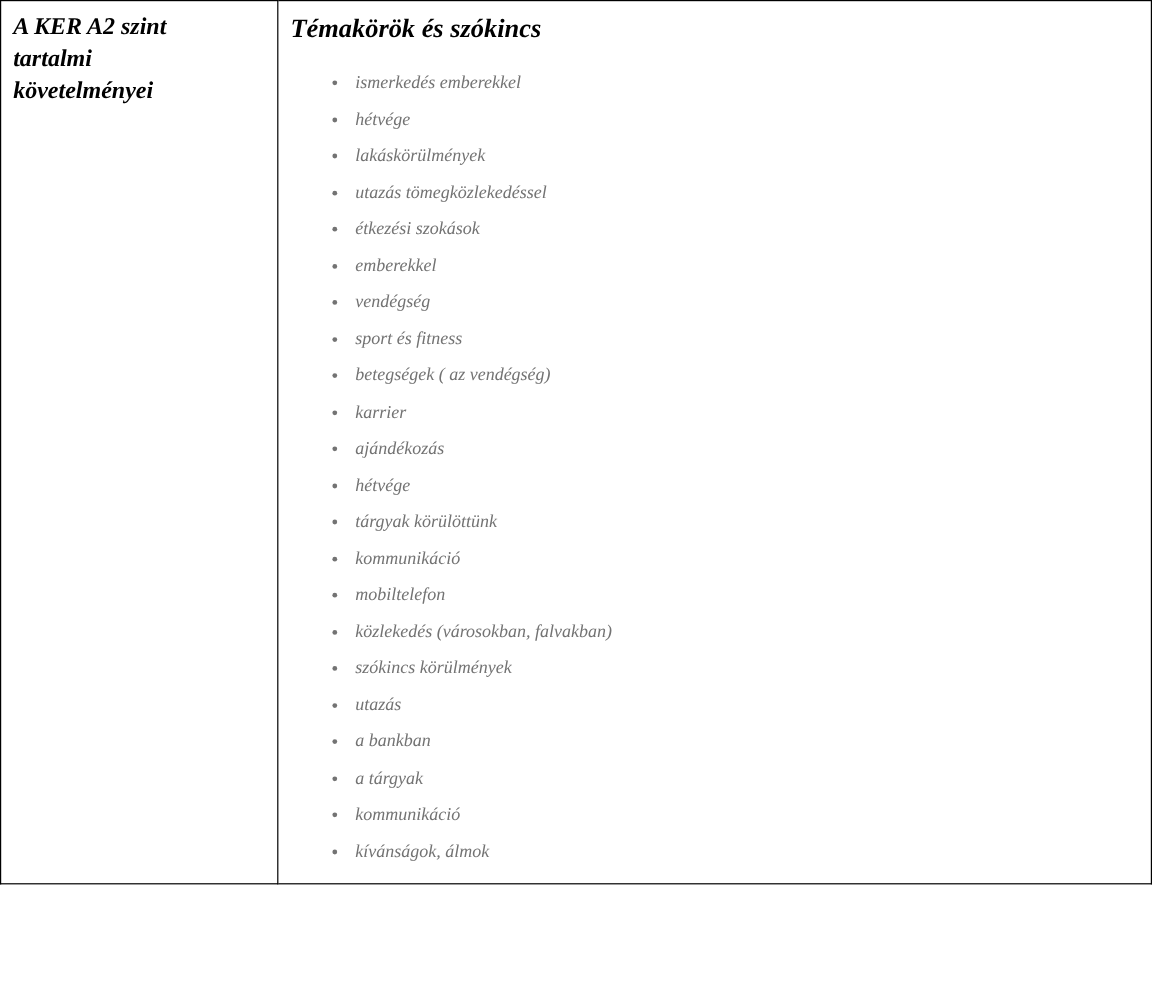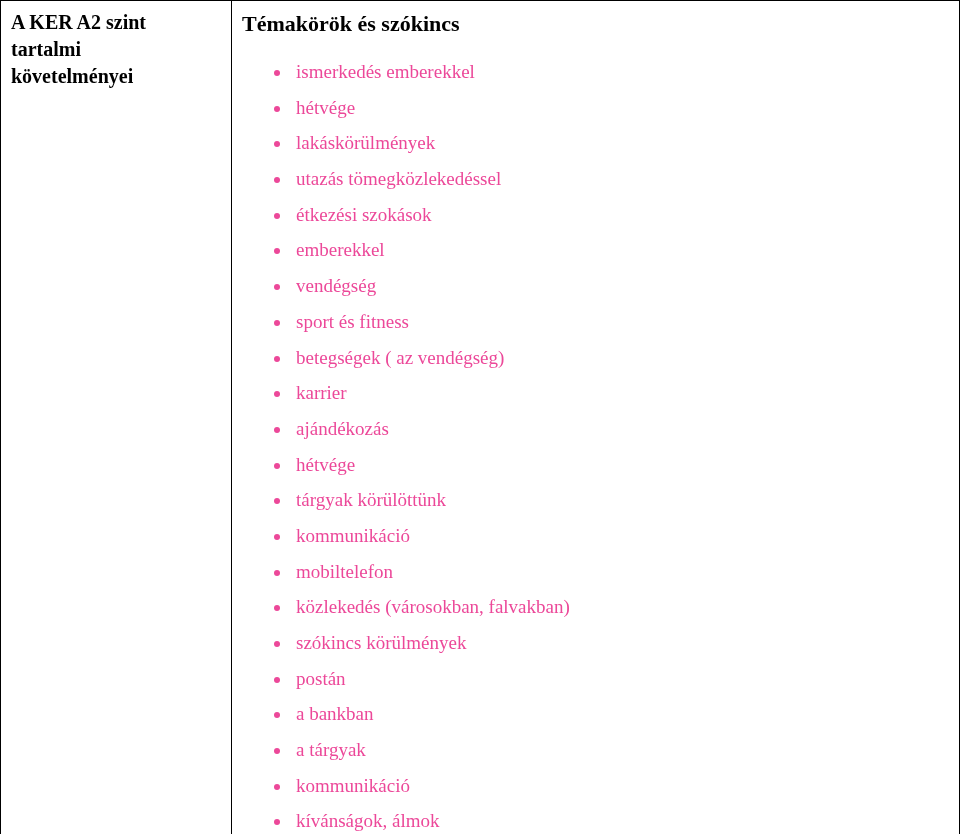--- a/index.html
+++ b/index.html
@@ -6,20 +6,21 @@
     margin: 0;
     padding: 0;
     background: #ffffff;
     font-family: "Book Antiqua", Palatino, "Palatino Linotype", serif;
     width: 960px;
   }
   .page {
     box-sizing: border-box;
     width: 960px;
     height: 834px;
+    font-style: italic;
   }
   table.doc {
     border-collapse: collapse;
     width: 100%;
     table-layout: fixed;
   }
   table.doc td, table.doc th {
     border: 1px solid #000;
     vertical-align: top;
     padding: 8px 10px 10px 10px;
@@ -38,24 +39,24 @@
     font-size: 22px;
     color: #000;
     margin: 2px 0 18px 0;
   }
   ul.topics {
     list-style: disc;
     margin: 0 0 0 50px;
     padding: 0;
   }
   ul.topics li {
-    font-size: 19px;
+    font-size: 15px;
     line-height: 1.3;
     padding: 5px 0 6px 4px;
-    color: #ec4899;
+    color: #737373;
   }
 </style>
 </head>
 <body>
 
 <div class="page">
   <table class="doc">
     <tbody>
         <tr>
       <td class="left-col">
@@ -78,21 +79,21 @@
               <li>sport és fitness</li>
               <li>betegségek ( az vendégség)</li>
               <li>karrier</li>
               <li>ajándékozás</li>
               <li>hétvége</li>
               <li>tárgyak körülöttünk</li>
               <li>kommunikáció</li>
               <li>mobiltelefon</li>
               <li>közlekedés (városokban, falvakban)</li>
               <li>szókincs körülmények</li>
-              <li>postán</li>
+              <li>utazás</li>
               <li>a bankban</li>
               <li>a tárgyak</li>
               <li>kommunikáció</li>
               <li>kívánságok, álmok</li>
             </ul>
       </td>
     </tr>
   </tbody>
     </table>
 </div>

